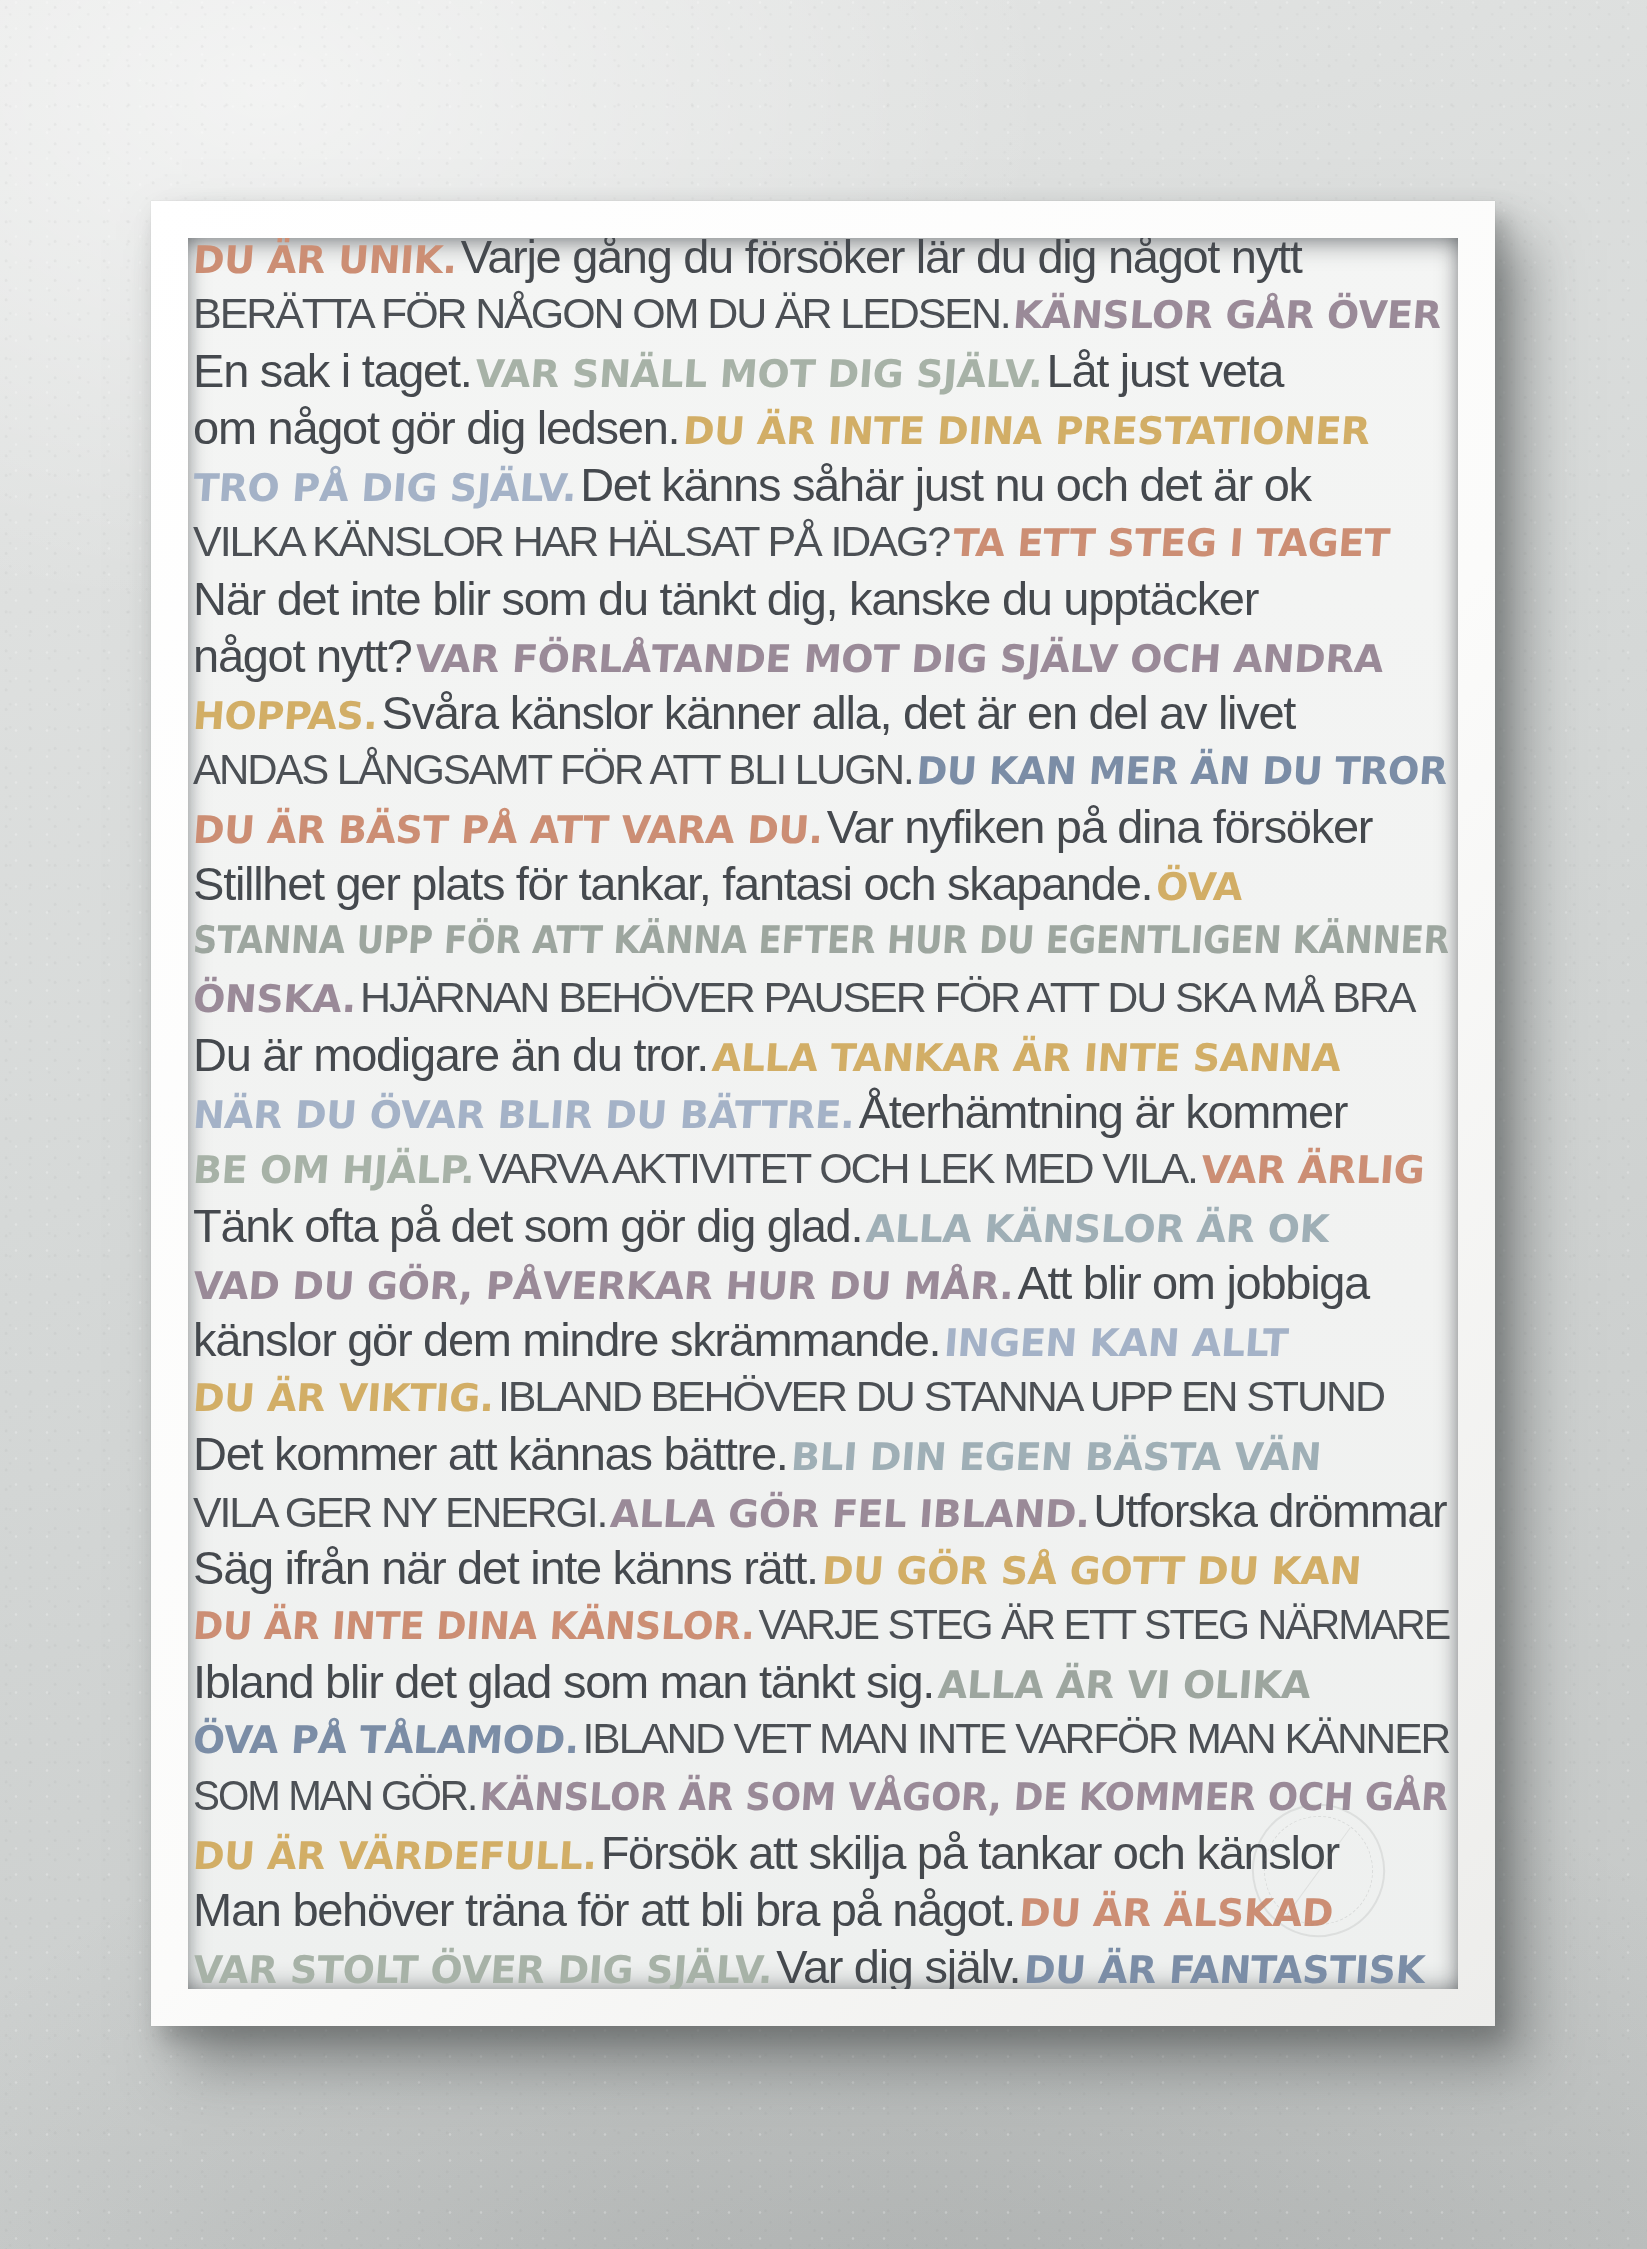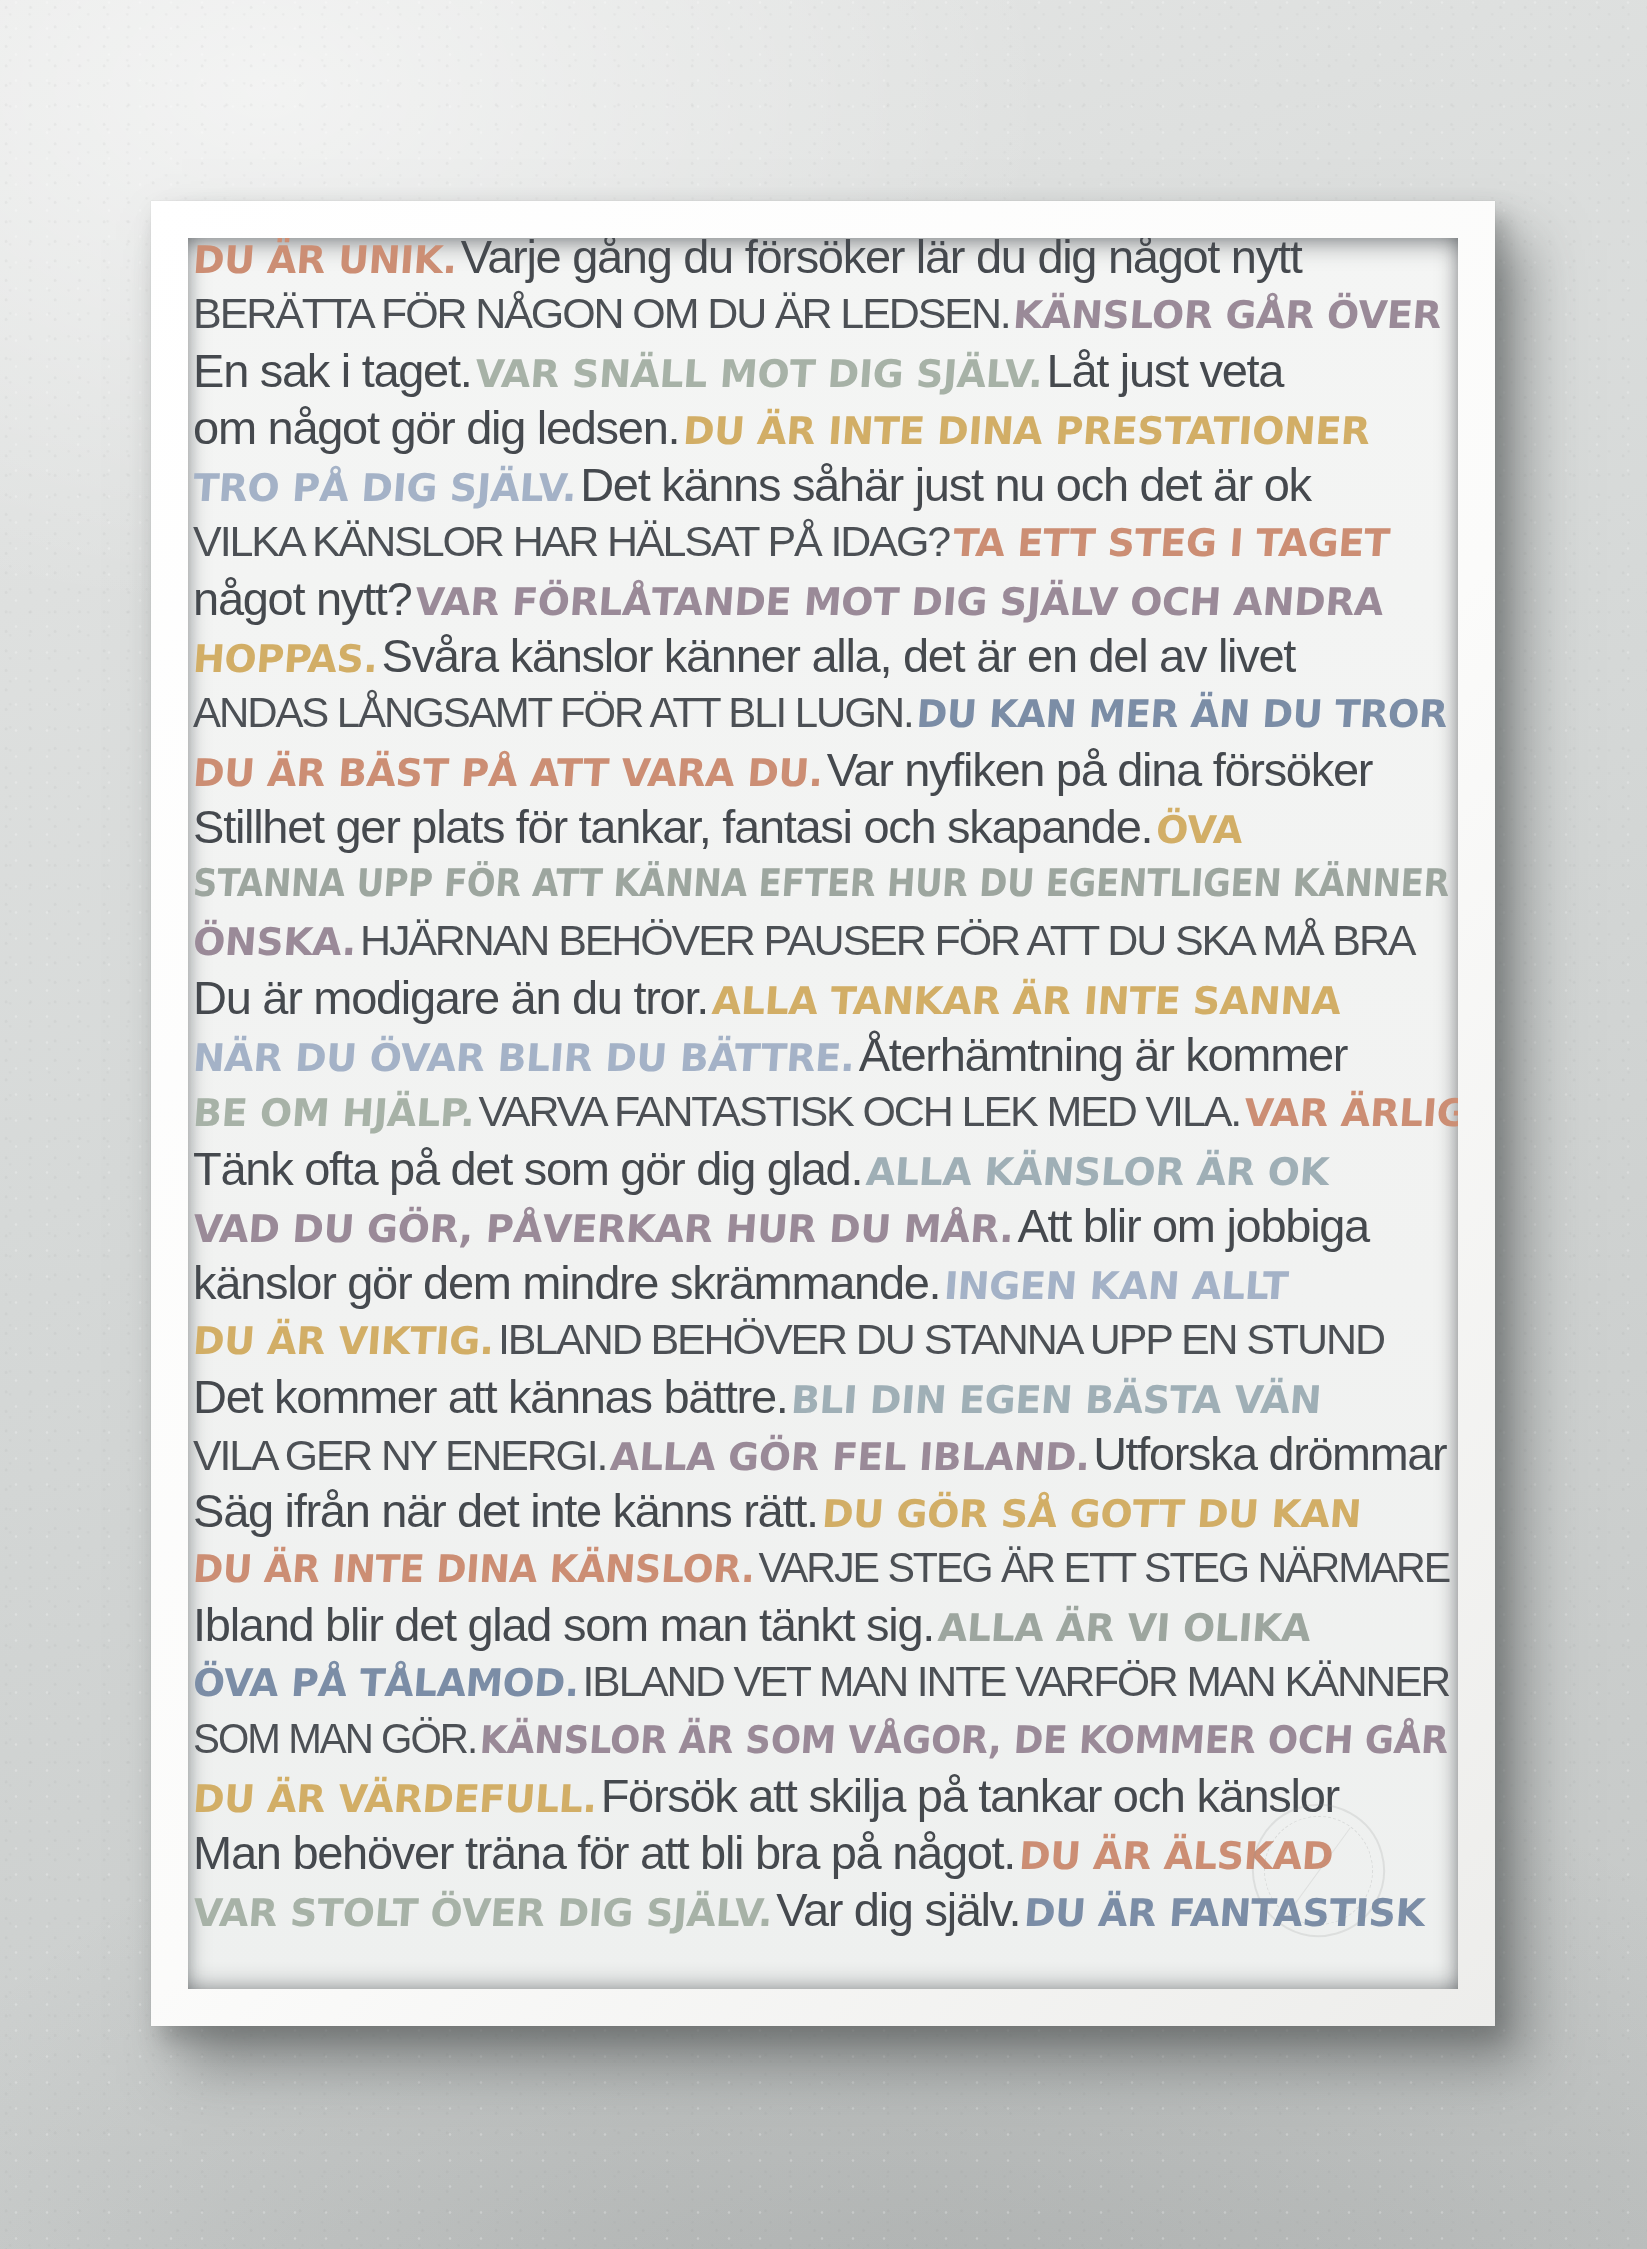--- a/index.html
+++ b/index.html
@@ -75,30 +75,31 @@
 
 <div class="frame">
   <div class="poster">
     <div class="text-block">
         <div class="line" style="transform: scaleX(1);"><span class="seg script salmon">DU ÄR UNIK.</span> <span class="seg body">Varje gång du försöker lär du dig något nytt</span></div>
         <div class="line" style="transform: scaleX(1);"><span class="seg caps">BERÄTTA FÖR NÅGON OM DU ÄR LEDSEN.</span> <span class="seg script mauve">KÄNSLOR GÅR ÖVER</span></div>
         <div class="line" style="transform: scaleX(1);"><span class="seg body">En sak i taget.</span> <span class="seg script sage">VAR SNÄLL MOT DIG SJÄLV.</span> <span class="seg body">Låt just veta</span></div>
         <div class="line" style="transform: scaleX(1);"><span class="seg body">om något gör dig ledsen.</span> <span class="seg script gold">DU ÄR INTE DINA PRESTATIONER</span></div>
         <div class="line" style="transform: scaleX(1);"><span class="seg script steel">TRO PÅ DIG SJÄLV.</span> <span class="seg body">Det känns såhär just nu och det är ok</span></div>
         <div class="line" style="transform: scaleX(1);"><span class="seg caps">VILKA KÄNSLOR HAR HÄLSAT PÅ IDAG?</span> <span class="seg script salmon">TA ETT STEG I TAGET</span></div>
+        <div class="line" style="transform: scaleX(1);"><span class="seg body">När det inte blir som du tänkt dig, kanske du upptäcker</span></div>
         <div class="line" style="transform: scaleX(1);"><span class="seg body">något nytt?</span> <span class="seg script mauve">VAR FÖRLÅTANDE MOT DIG SJÄLV OCH ANDRA</span></div>
         <div class="line" style="transform: scaleX(1);"><span class="seg script gold">HOPPAS.</span> <span class="seg body">Svåra känslor känner alla, det är en del av livet</span></div>
         <div class="line" style="transform: scaleX(0.975098);"><span class="seg caps">ANDAS LÅNGSAMT FÖR ATT BLI LUGN.</span> <span class="seg script denim">DU KAN MER ÄN DU TROR</span></div>
         <div class="line" style="transform: scaleX(1);"><span class="seg script salmon">DU ÄR BÄST PÅ ATT VARA DU.</span> <span class="seg body">Var nyfiken på dina försöker</span></div>
         <div class="line" style="transform: scaleX(1);"><span class="seg body">Stillhet ger plats för tankar, fantasi och skapande.</span> <span class="seg script gold">ÖVA</span></div>
         <div class="line" style="transform: scaleX(0.892086);"><span class="seg script graysage">STANNA UPP FÖR ATT KÄNNA EFTER HUR DU EGENTLIGEN KÄNNER</span></div>
         <div class="line" style="transform: scaleX(1);"><span class="seg script mauve">ÖNSKA.</span> <span class="seg caps">HJÄRNAN BEHÖVER PAUSER FÖR ATT DU SKA MÅ BRA</span></div>
         <div class="line" style="transform: scaleX(1);"><span class="seg body">Du är modigare än du tror.</span> <span class="seg script gold">ALLA TANKAR ÄR INTE SANNA</span></div>
         <div class="line" style="transform: scaleX(1);"><span class="seg script steel">NÄR DU ÖVAR BLIR DU BÄTTRE.</span> <span class="seg body">Återhämtning är kommer</span></div>
-        <div class="line" style="transform: scaleX(1);"><span class="seg script sage">BE OM HJÄLP.</span> <span class="seg caps">VARVA FANTASTISK OCH LEK MED VILA.</span> <span class="seg script salmon">VAR ÄRLIG</span></div>
+        <div class="line" style="transform: scaleX(1);"><span class="seg script sage">BE OM HJÄLP.</span> <span class="seg caps">VARVA AKTIVITET OCH LEK MED VILA.</span> <span class="seg script salmon">VAR ÄRLIG</span></div>
         <div class="line" style="transform: scaleX(1);"><span class="seg body">Tänk ofta på det som gör dig glad.</span> <span class="seg script bluesage">ALLA KÄNSLOR ÄR OK</span></div>
         <div class="line" style="transform: scaleX(1);"><span class="seg script mauve">VAD DU GÖR, PÅVERKAR HUR DU MÅR.</span> <span class="seg body">Att blir om jobbiga</span></div>
         <div class="line" style="transform: scaleX(1);"><span class="seg body">känslor gör dem mindre skrämmande.</span> <span class="seg script steel">INGEN KAN ALLT</span></div>
         <div class="line" style="transform: scaleX(1);"><span class="seg script gold">DU ÄR VIKTIG.</span> <span class="seg caps">IBLAND BEHÖVER DU STANNA UPP EN STUND</span></div>
         <div class="line" style="transform: scaleX(1);"><span class="seg body">Det kommer att kännas bättre.</span> <span class="seg script bluesage">BLI DIN EGEN BÄSTA VÄN</span></div>
         <div class="line" style="transform: scaleX(0.993988);"><span class="seg caps">VILA GER NY ENERGI.</span> <span class="seg script mauve">ALLA GÖR FEL IBLAND.</span> <span class="seg body">Utforska drömmar</span></div>
         <div class="line" style="transform: scaleX(1);"><span class="seg body">Säg ifrån när det inte känns rätt.</span> <span class="seg script gold">DU GÖR SÅ GOTT DU KAN</span></div>
         <div class="line" style="transform: scaleX(0.957529);"><span class="seg script salmon">DU ÄR INTE DINA KÄNSLOR.</span> <span class="seg caps">VARJE STEG ÄR ETT STEG NÄRMARE</span></div>
         <div class="line" style="transform: scaleX(1);"><span class="seg body">Ibland blir det glad som man tänkt sig.</span> <span class="seg script graysage">ALLA ÄR VI OLIKA</span></div>
         <div class="line" style="transform: scaleX(0.988704);"><span class="seg script denim">ÖVA PÅ TÅLAMOD.</span> <span class="seg caps">IBLAND VET MAN INTE VARFÖR MAN KÄNNER</span></div>

